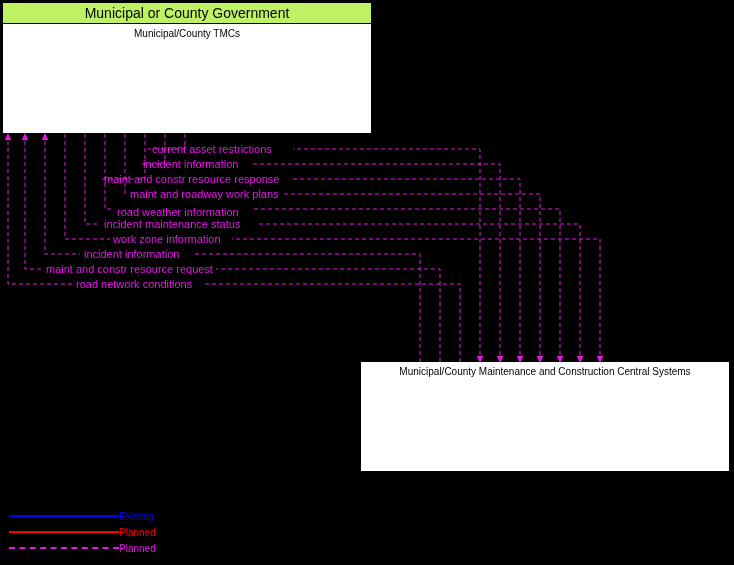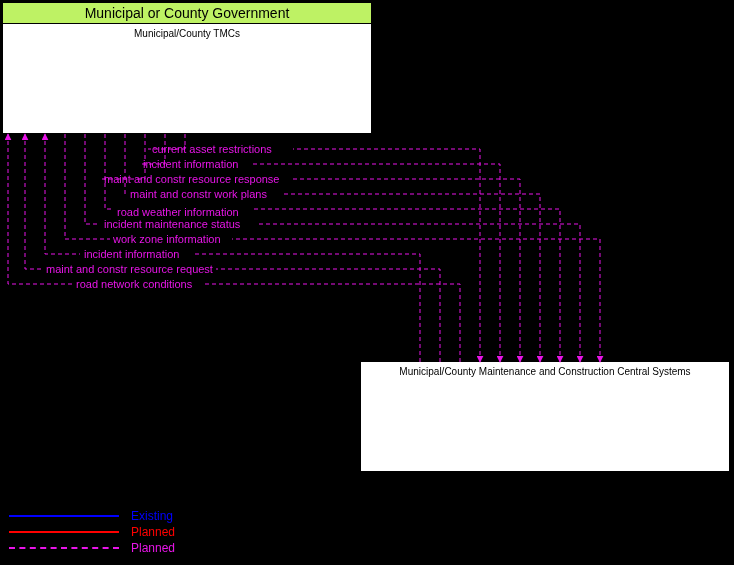--- a/index.html
+++ b/index.html
@@ -2,39 +2,39 @@
 <html><head>
 <meta charset="utf-8">
 <style>
   html,body{margin:0;padding:0;background:#000;width:734px;height:565px;font-family:Arial,Helvetica,sans-serif;overflow:hidden}
   .box-header{background:#bef264;border:1px solid #000;font-size:14px;text-align:center;padding:2px 4px;white-space:nowrap;overflow:hidden;text-overflow:ellipsis;box-sizing:border-box}
   .box-body{background:#fff;border:1px solid #000;border-top:none;font-size:10px;text-align:center;padding:4px;box-sizing:border-box;display:flex;align-items:flex-start;justify-content:center}
   .flow-label{position:absolute;color:#e815e8;font-size:11px;white-space:nowrap;background:transparent}
   .legend-box{position:absolute;border:1px solid #000;background:#000}
   .legend-row{display:flex;align-items:center;height:16px}
   .legend-line{width:110px;height:0;margin-left:6px}
-  .legend-text{font-size:12px;margin-left:12px}
+  .legend-text{font-size:10px;}
   svg{position:absolute;left:0;top:0;pointer-events:none}
 </style>
 </head>
 <body>
 
 <div style="position:absolute;left:2px;top:2px;width:370px;">
   <div class="box-header">Municipal or County Government</div>
   <div class="box-body" style="height:110px">Municipal/County TMCs</div>
 </div>
 
 <div style="position:absolute;left:360px;top:362px;width:370px;">
   <div class="box-body" style="height:110px">Municipal/County Maintenance and Construction Central Systems</div>
 </div>
 
 <div class="flow-label" style="left:152px;top:143px">current asset restrictions</div>
 <div class="flow-label" style="left:143px;top:158px">incident information</div>
 <div class="flow-label" style="left:104px;top:173px">maint and constr resource response</div>
-<div class="flow-label" style="left:130px;top:188px">maint and constr work plans</div>
+<div class="flow-label" style="left:130px;top:188px">maint and roadway work plans</div>
 <div class="flow-label" style="left:117px;top:206px">road weather information</div>
 <div class="flow-label" style="left:104px;top:218px">incident maintenance status</div>
 <div class="flow-label" style="left:113px;top:233px">work zone information</div>
 <div class="flow-label" style="left:84px;top:248px">incident information</div>
 <div class="flow-label" style="left:46px;top:263px">maint and constr resource request</div>
 <div class="flow-label" style="left:76px;top:278px">road network conditions</div>
 
 <svg width="734" height="565">
   <defs>
     <marker id="arr" viewBox="0 0 10 10" refX="9" refY="5" markerWidth="7" markerHeight="7" orient="auto-start-reverse">

